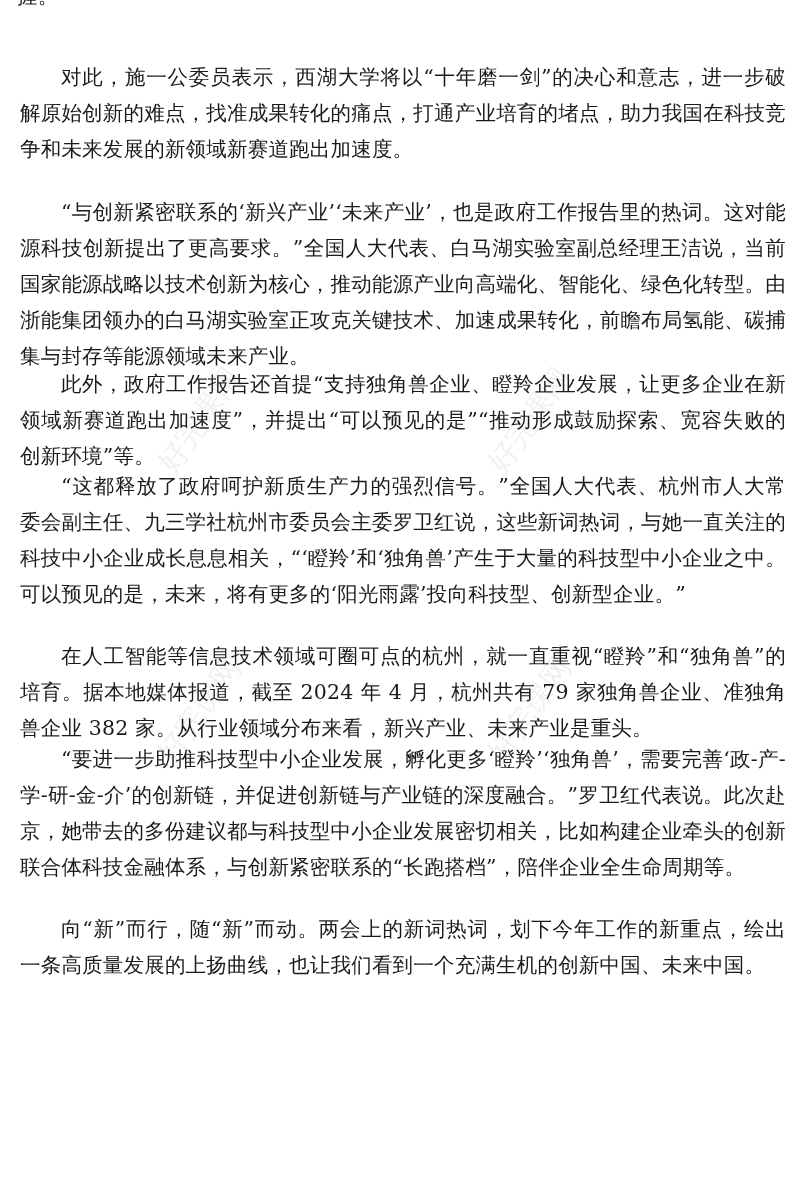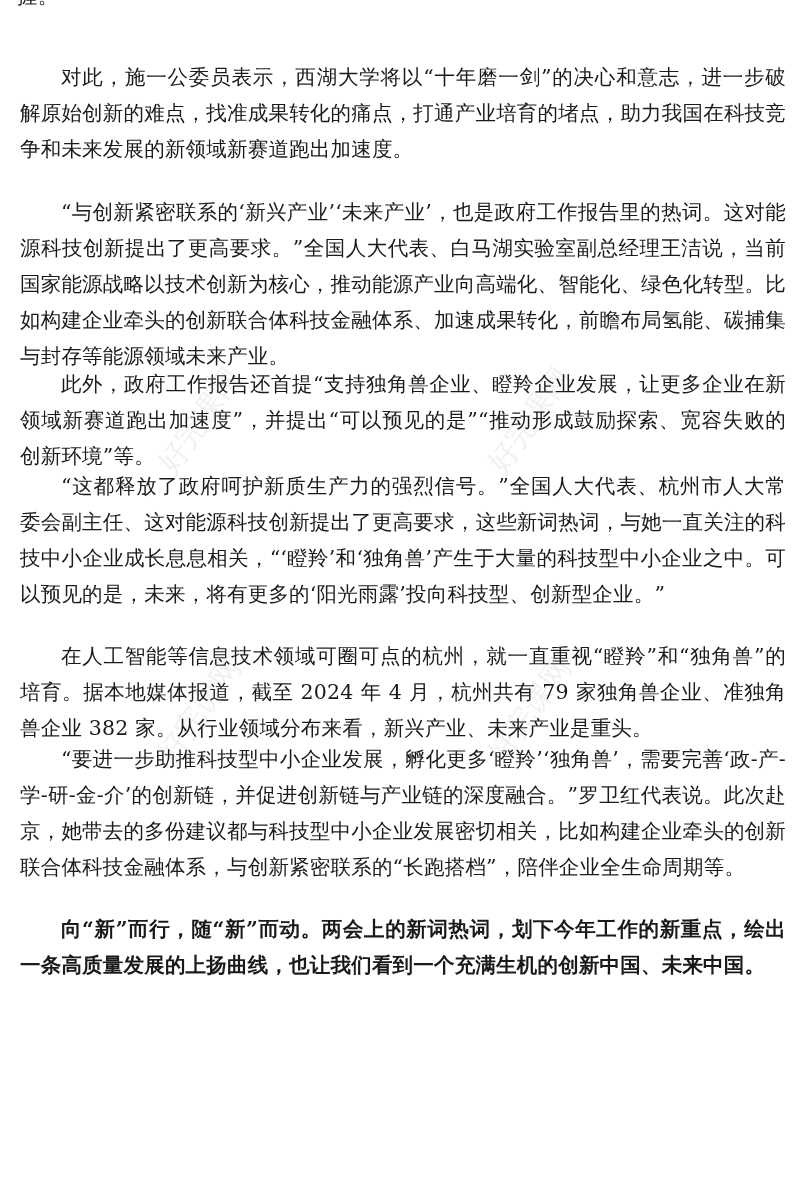--- a/index.html
+++ b/index.html
@@ -22,19 +22,19 @@
 <body>
 
 <div class="watermark" style="left:140px; top:400px;">好完课网</div>
 <div class="watermark" style="left:470px; top:400px;">好完课网</div>
 <div class="watermark" style="left:140px; top:690px;">好完课网</div>
 <div class="watermark" style="left:470px; top:690px;">好完课网</div>
 
 <div class="doc">
   <p class="frag">握。</p>
   <p class="para" style="top:59px;">对此，施一公委员表示，西湖大学将以“十年磨一剑”的决心和意志，进一步破解原始创新的难点，找准成果转化的痛点，打通产业培育的堵点，助力我国在科技竞争和未来发展的新领域新赛道跑出加速度。</p>
-  <p class="para" style="top:194px;">“与创新紧密联系的‘新兴产业’‘未来产业’，也是政府工作报告里的热词。这对能源科技创新提出了更高要求。”全国人大代表、白马湖实验室副总经理王洁说，当前国家能源战略以技术创新为核心，推动能源产业向高端化、智能化、绿色化转型。比如构建企业牵头的创新联合体科技金融体系、加速成果转化，前瞻布局氢能、碳捕集与封存等能源领域未来产业。</p>
+  <p class="para" style="top:194px;">“与创新紧密联系的‘新兴产业’‘未来产业’，也是政府工作报告里的热词。这对能源科技创新提出了更高要求。”全国人大代表、白马湖实验室副总经理王洁说，当前国家能源战略以技术创新为核心，推动能源产业向高端化、智能化、绿色化转型。由浙能集团领办的白马湖实验室正攻克关键技术、加速成果转化，前瞻布局氢能、碳捕集与封存等能源领域未来产业。</p>
   <p class="para" style="top:366px;">此外，政府工作报告还首提“支持独角兽企业、瞪羚企业发展，让更多企业在新领域新赛道跑出加速度”，并提出“可以预见的是”“推动形成鼓励探索、宽容失败的创新环境”等。</p>
-  <p class="para" style="top:468px;">“这都释放了政府呵护新质生产力的强烈信号。”全国人大代表、杭州市人大常委会副主任、这对能源科技创新提出了更高要求，这些新词热词，与她一直关注的科技中小企业成长息息相关，“‘瞪羚’和‘独角兽’产生于大量的科技型中小企业之中。可以预见的是，未来，将有更多的‘阳光雨露’投向科技型、创新型企业。”</p>
+  <p class="para" style="top:468px;">“这都释放了政府呵护新质生产力的强烈信号。”全国人大代表、杭州市人大常委会副主任、九三学社杭州市委员会主委罗卫红说，这些新词热词，与她一直关注的科技中小企业成长息息相关，“‘瞪羚’和‘独角兽’产生于大量的科技型中小企业之中。可以预见的是，未来，将有更多的‘阳光雨露’投向科技型、创新型企业。”</p>
   <p class="para" style="top:638px;">在人工智能等信息技术领域可圈可点的杭州，就一直重视“瞪羚”和“独角兽”的培育。据本地媒体报道，截至 2024 年 4 月，杭州共有 79 家独角兽企业、准独角兽企业 382 家。从行业领域分布来看，新兴产业、未来产业是重头。</p>
   <p class="para" style="top:741px;">“要进一步助推科技型中小企业发展，孵化更多‘瞪羚’‘独角兽’，需要完善‘政-产-学-研-金-介’的创新链，并促进创新链与产业链的深度融合。”罗卫红代表说。此次赴京，她带去的多份建议都与科技型中小企业发展密切相关，比如构建企业牵头的创新联合体科技金融体系，与创新紧密联系的“长跑搭档”，陪伴企业全生命周期等。</p>
-  <p class="para" style="top:911px;font-weight:bold;">向“新”而行，随“新”而动。两会上的新词热词，划下今年工作的新重点，绘出一条高质量发展的上扬曲线，也让我们看到一个充满生机的创新中国、未来中国。</p>
+  <p class="para" style="top:911px;">向“新”而行，随“新”而动。两会上的新词热词，划下今年工作的新重点，绘出一条高质量发展的上扬曲线，也让我们看到一个充满生机的创新中国、未来中国。</p>
 </div>
 
 </body></html>

